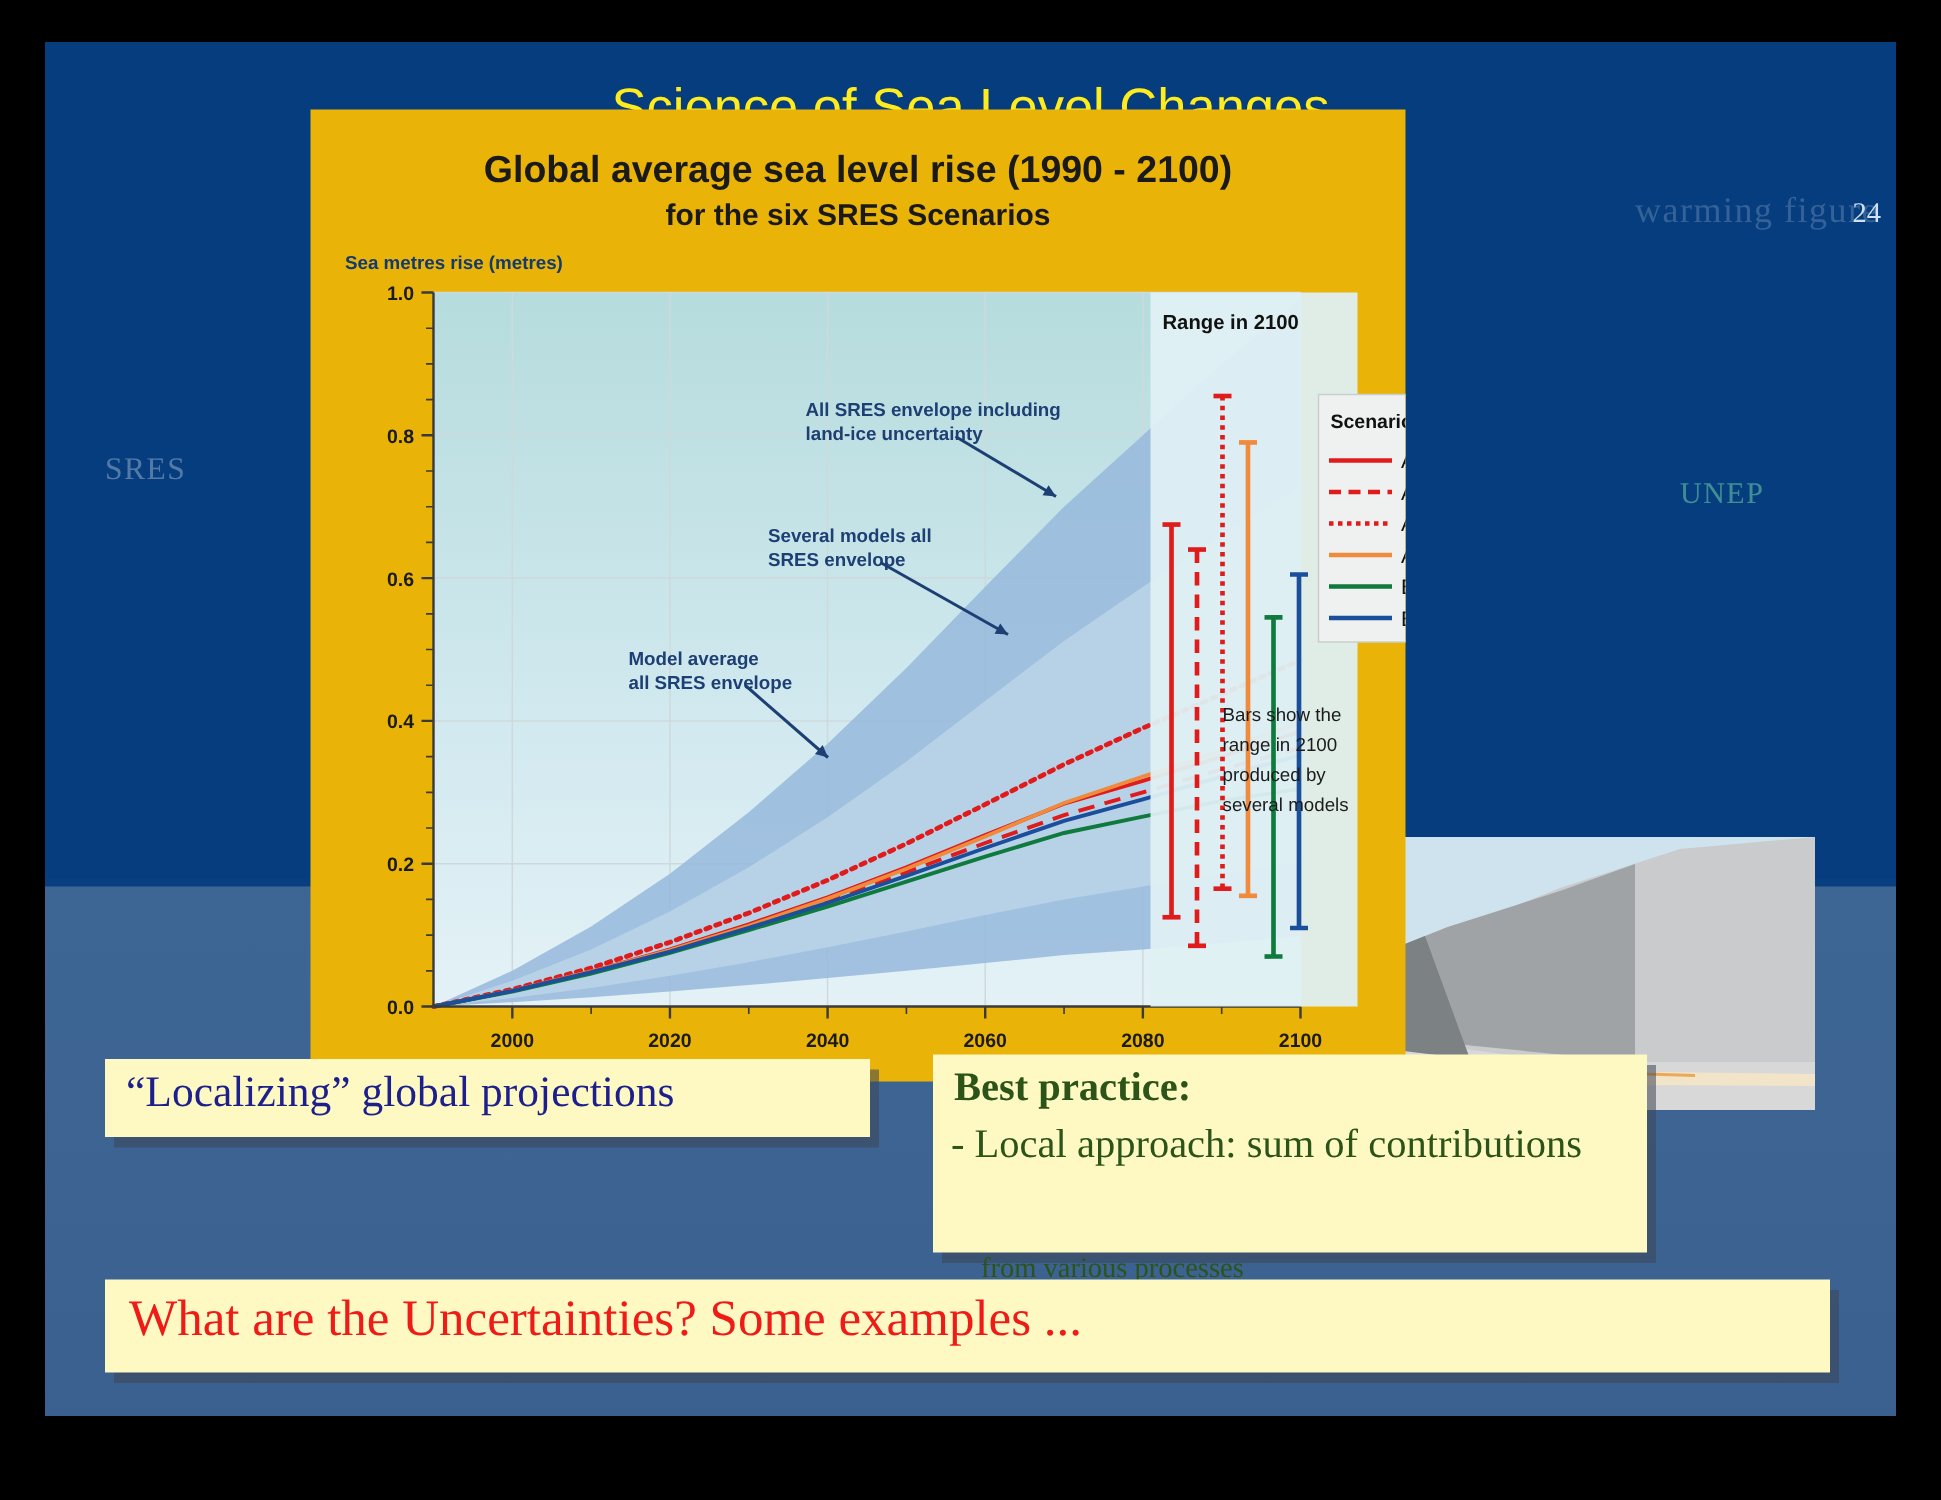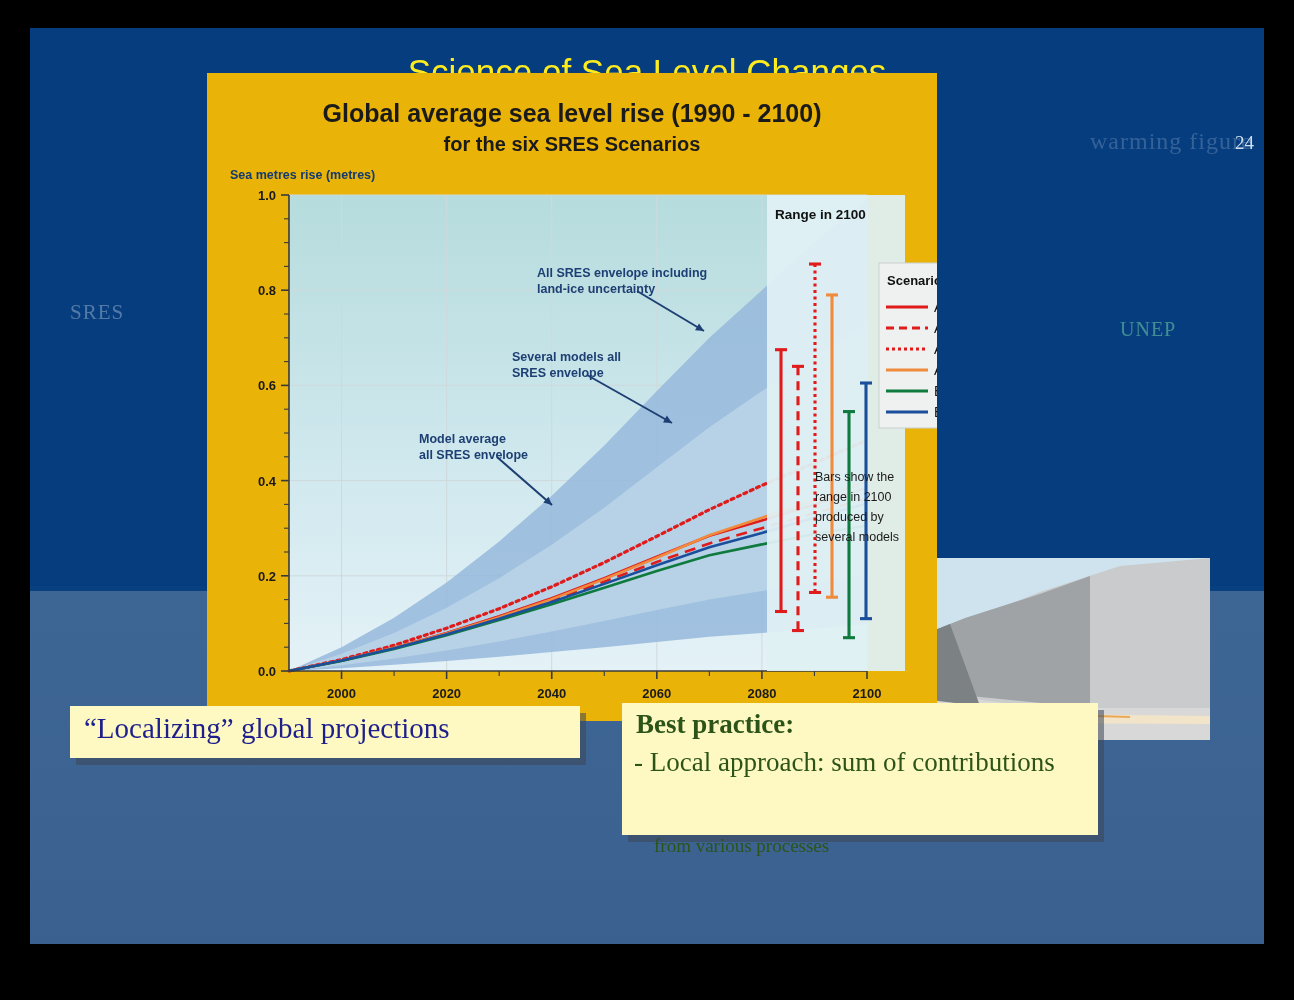--- a/index.html
+++ b/index.html
@@ -234,14 +234,17 @@
   <div class="box" id="box-local">
     <div class="txt">“Localizing” global projections</div>
   </div>
 
   <div class="box" id="box-best">
     <div id="best-head">Best practice:</div>
     <div id="best-l1">- Local approach: sum of contributions</div>
     <div id="best-l2">from various  processes</div>
   </div>
 
+  <div class="box" id="box-unc">
+    <div id="unc-txt">What are the Uncertainties? Some examples ...</div>
+  </div>
 
 </div>
 
 </body></html>

